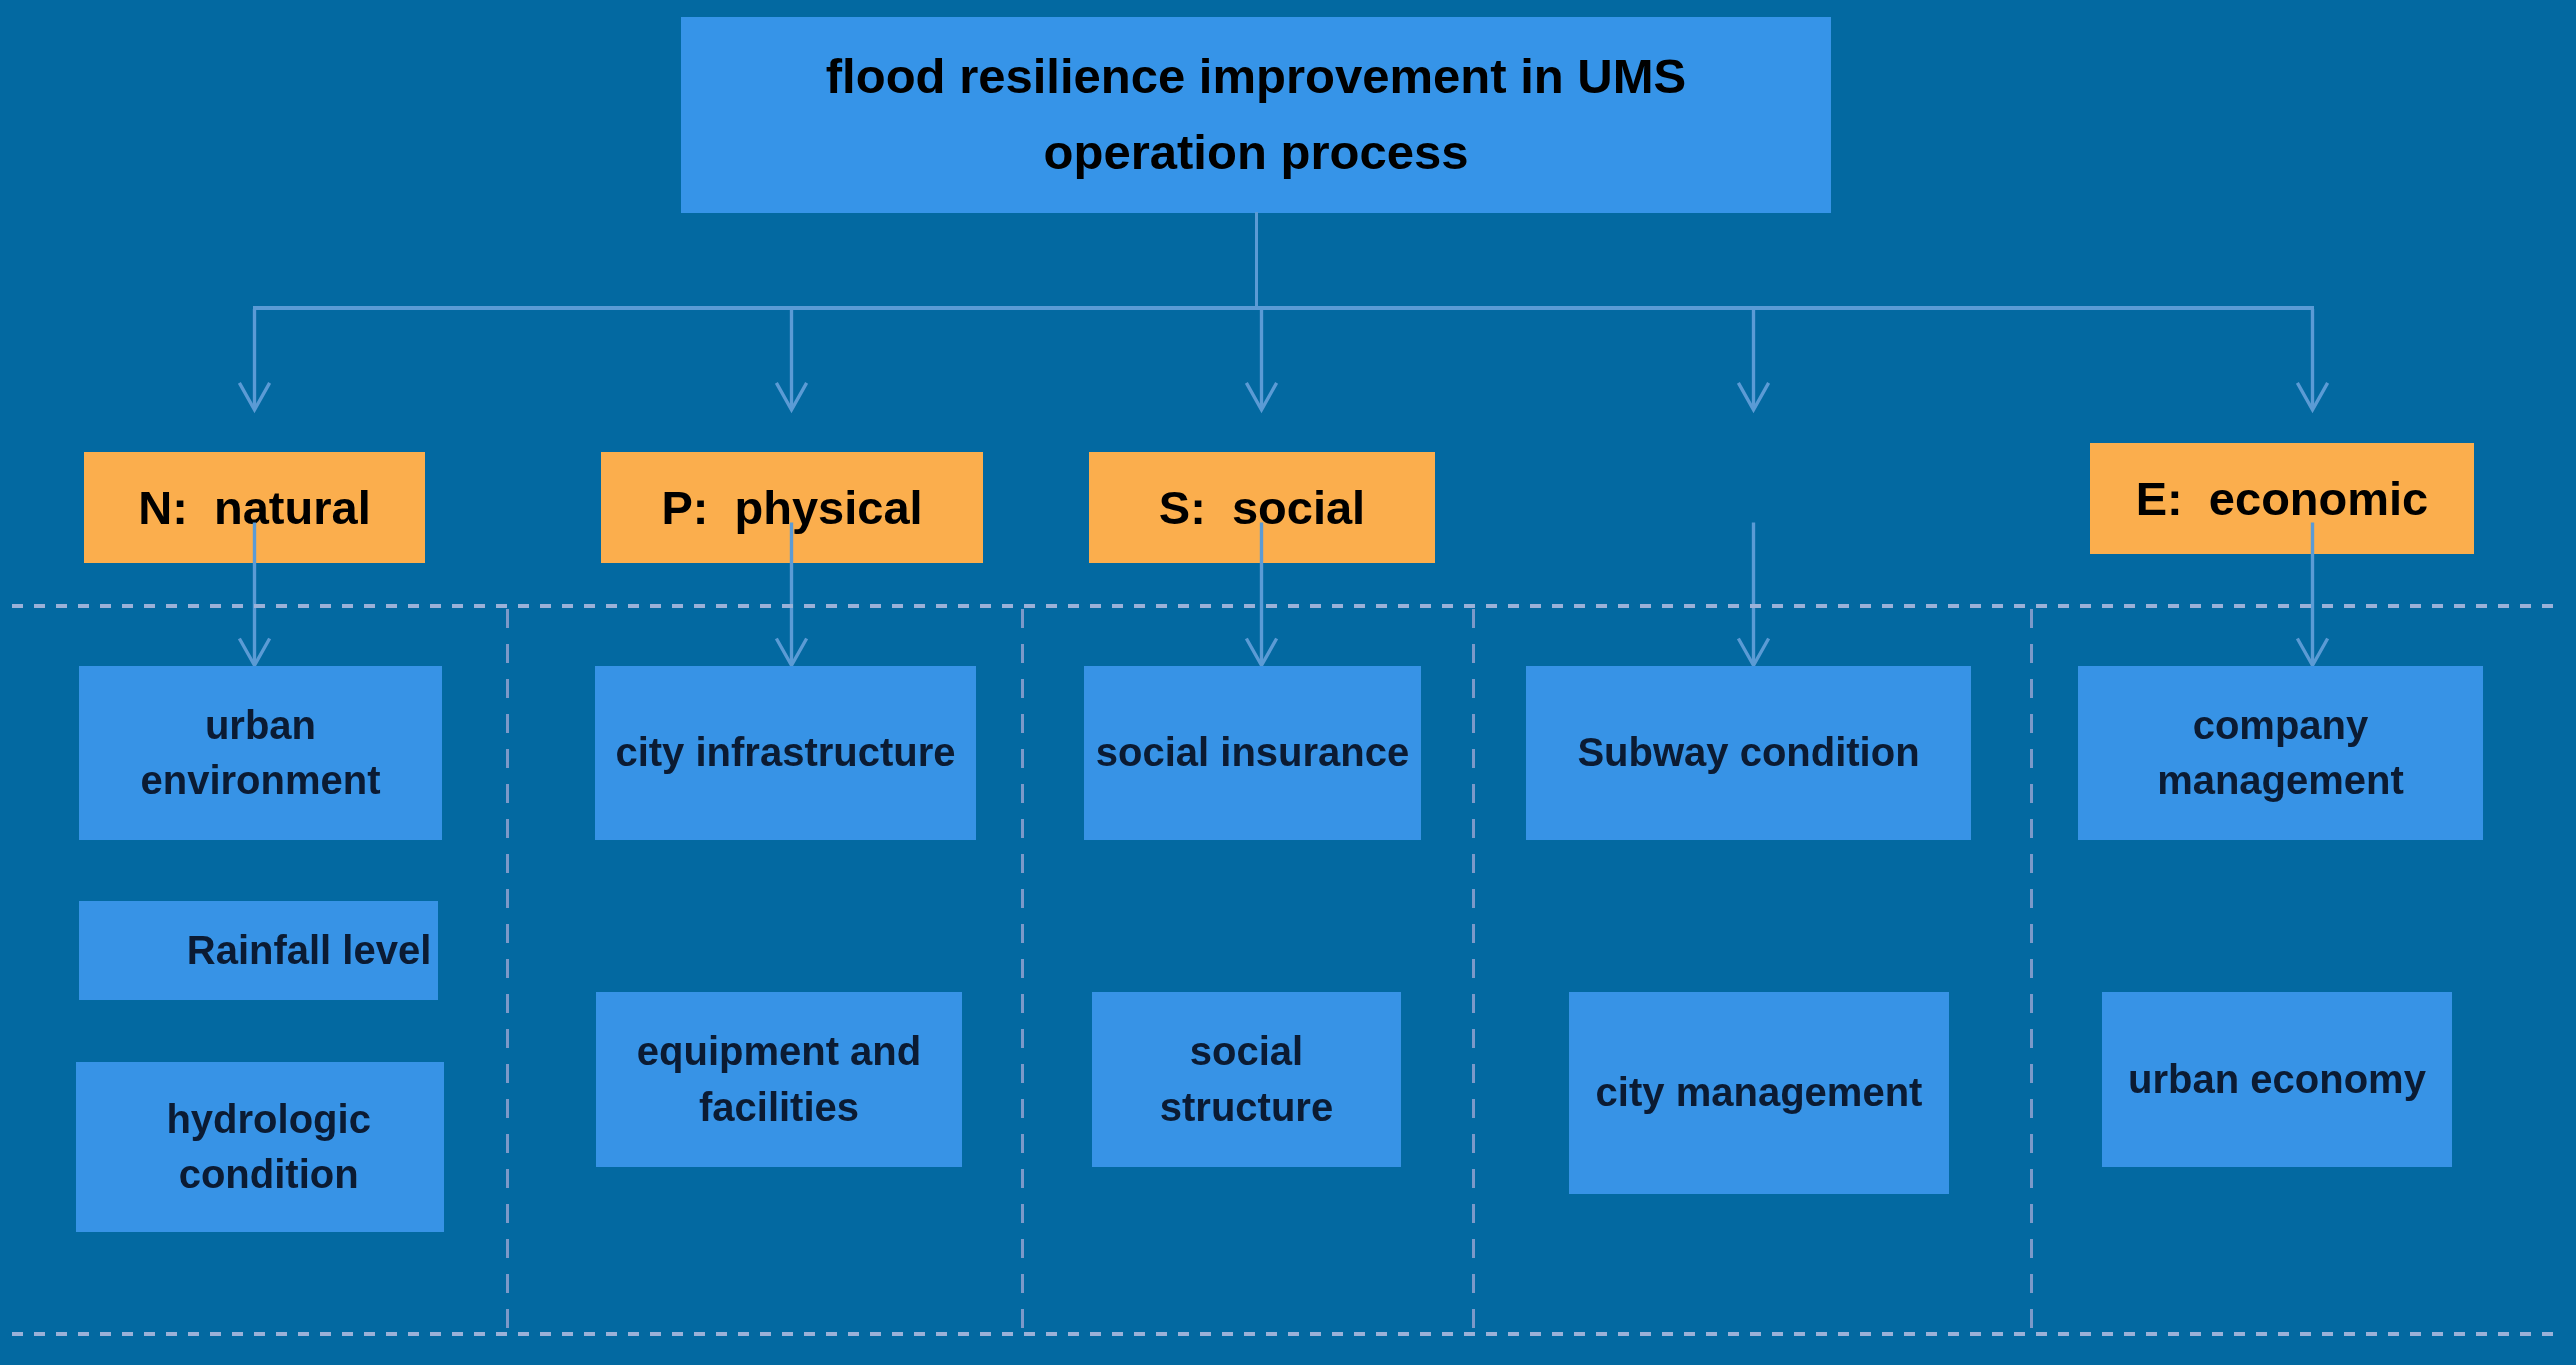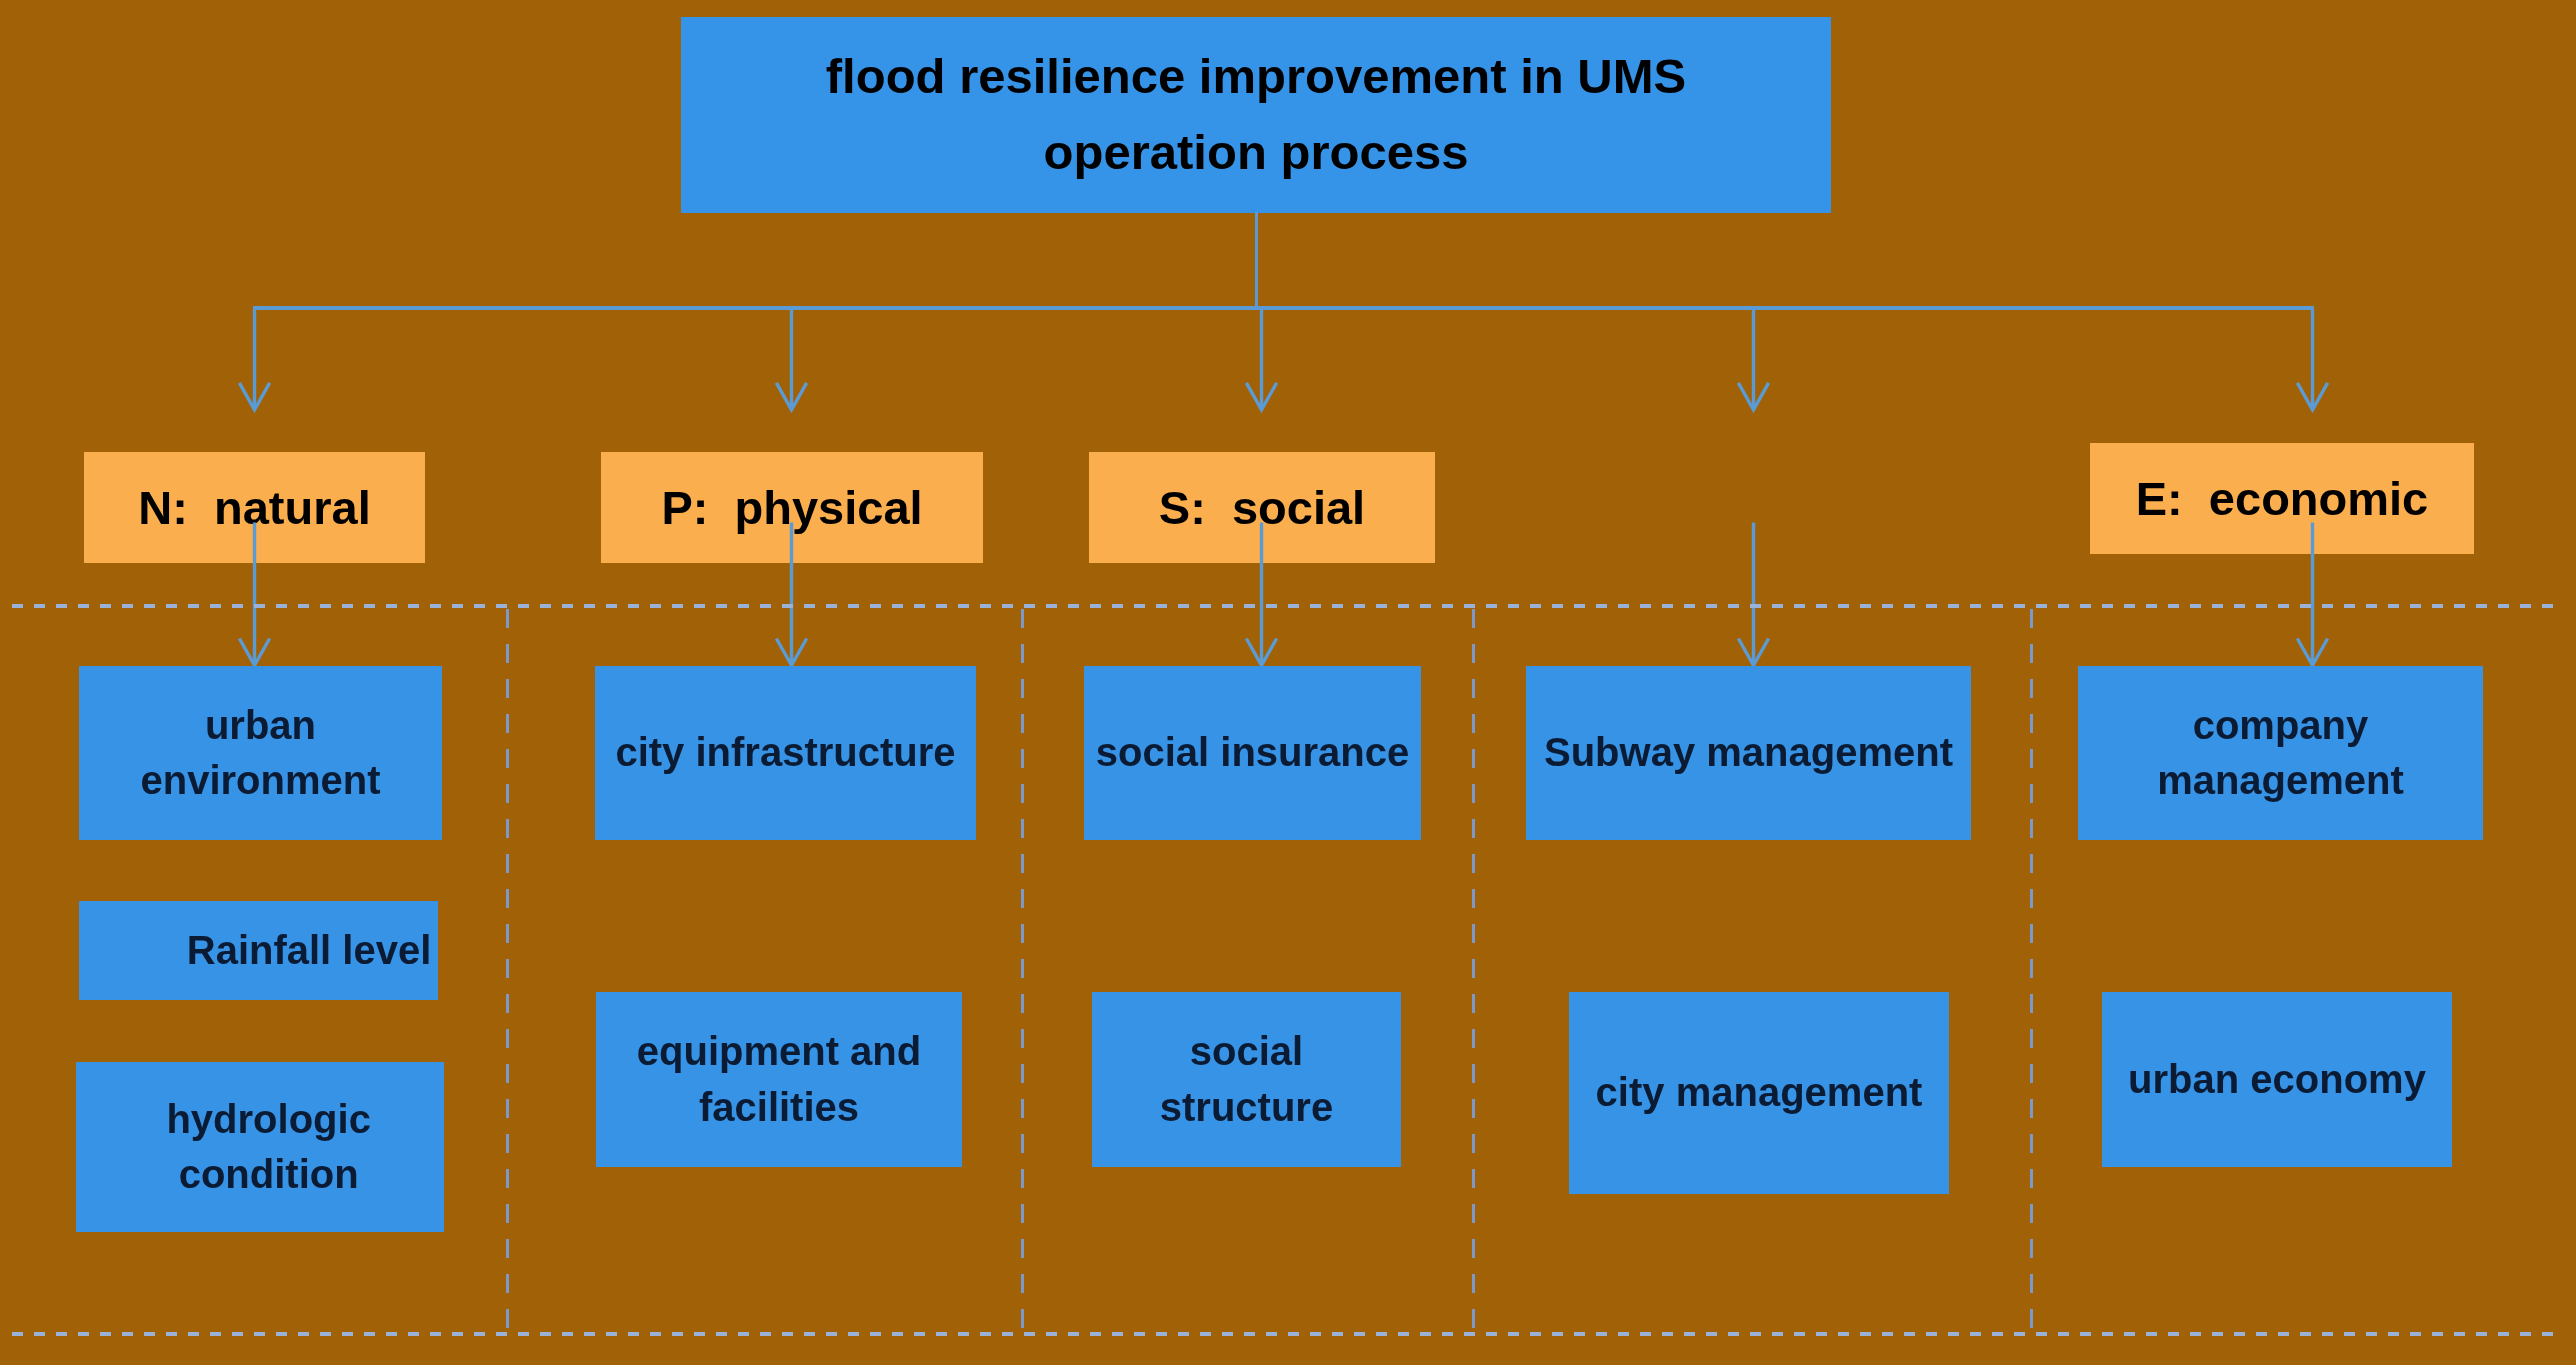--- a/index.html
+++ b/index.html
@@ -1,17 +1,17 @@
 <!DOCTYPE html>
 <html style="font-size:13.5px"><head>
 <meta charset="utf-8">
 <style>
   html,body{margin:0;padding:0;background:#ffffff;}
   .canvas{
-    position:relative;width:2576px;height:1365px;background:#a16207;overflow:hidden;
+    position:relative;width:2576px;height:1365px;background:#0369a1;overflow:hidden;
     font-family:"Liberation Sans","DejaVu Sans",sans-serif;font-weight:bold;
   }
   .box{position:absolute;display:flex;align-items:center;justify-content:center;
        text-align:center;box-sizing:border-box;}
   .box-blue{background:#3694E8;color:#000000;}
   .box-child{background:#3793E6;color:#0B1B33;}
   .box-orange{background:#FBAE4D;color:#000000;}
   .title-box{flex-direction:column;font-size:49px;line-height:1.55;}
   .cat-label{font-size:47px;white-space:pre;margin-top:41px;}
   .child-label{font-size:40px;line-height:1.38;padding:0 6.7px;}
@@ -117,21 +117,21 @@
   </div>
 
   <div class="box box-child child-label" style="left:1084px;top:666px;width:337px;height:174px;">
     <span>social insurance</span>
   </div>
   <div class="box box-child child-label" style="left:1092px;top:992px;width:309px;height:175px;">
     <span>social structure</span>
   </div>
 
   <div class="box box-child child-label" style="left:1526px;top:666px;width:445px;height:174px;">
-    <span>Subway management</span>
+    <span>Subway condition</span>
   </div>
   <div class="box box-child child-label" style="left:1569px;top:992px;width:380px;height:202px;">
     <span>city management</span>
   </div>
 
   <div class="box box-child child-label" style="left:2078px;top:666px;width:405px;height:174px;">
     <span>company management</span>
   </div>
   <div class="box box-child child-label" style="left:2102px;top:992px;width:350px;height:175px;">
     <span>urban economy</span>

